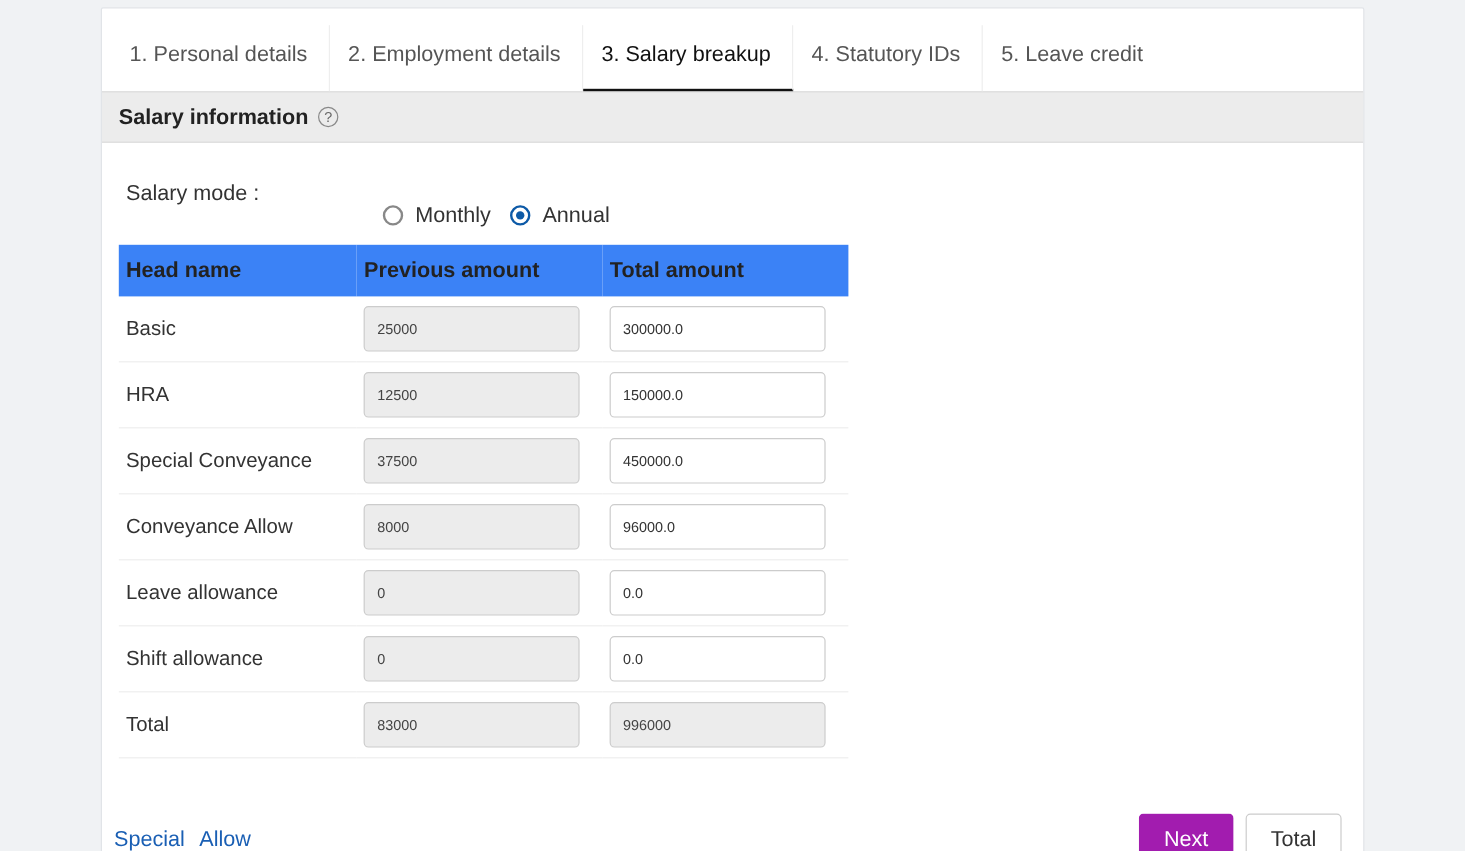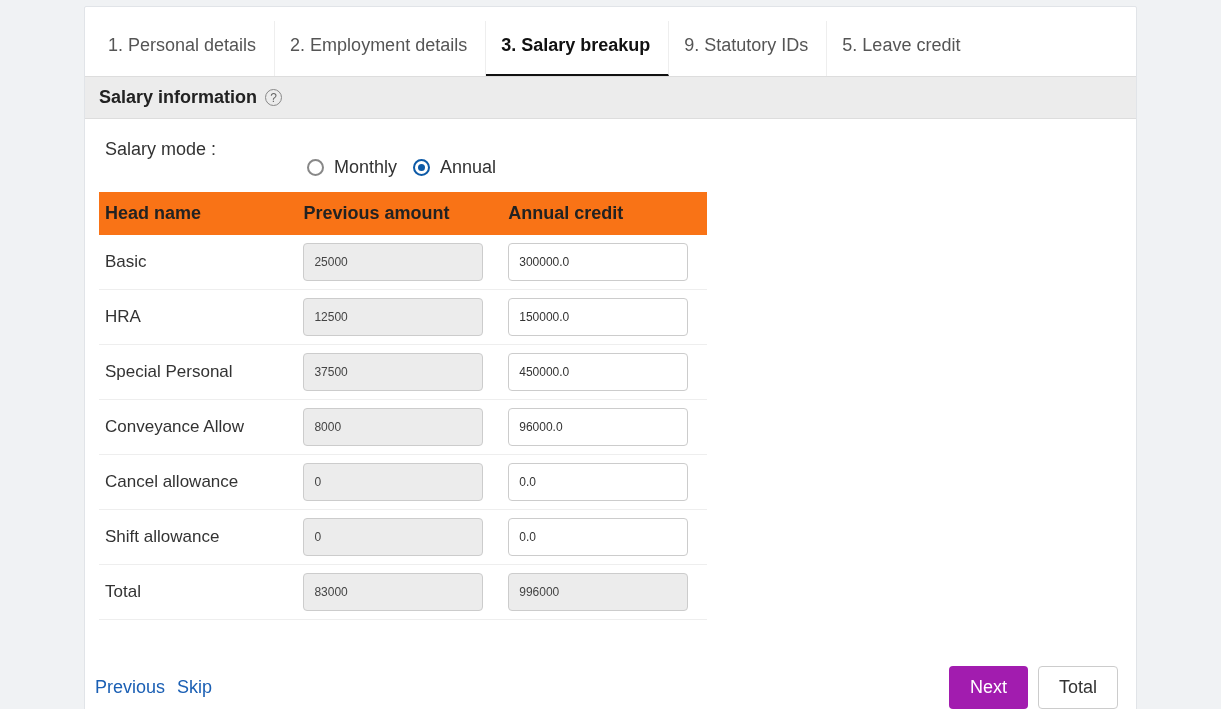--- a/index.html
+++ b/index.html
@@ -29,21 +29,21 @@
     padding: 14px 18px 18px 15px;
     color: #555;
     cursor: pointer;
     border-right: 1px solid #eee;
     font-size: 18px;
     white-space: nowrap;
   }
   .tab:last-child { border-right: none; }
   .tab.active {
     color: #111;
-    font-weight: 700;
+    font-weight: 400;
     border-bottom: 2px solid #111;
   }
   
   .section-header {
     background: #ececec;
     border-top: 1px solid #ddd;
     border-bottom: 1px solid #ddd;
     padding: 10px 14px;
     display: flex;
     align-items: center;
@@ -63,22 +63,22 @@
     border-radius: 50%;
     font-size: 12px;
     color: #666;
     font-weight: 400;
     line-height: 1;
   }
   
   .mode-row {
     display: flex;
     align-items: center;
-    padding: 2px 20px 14px 20px;
-    gap: 10px;
+    padding: 14px 20px 14px 20px;
+    gap: 22px;
     font-size: 18px;
   }
   .mode-label {
     width: 192px;
     color: #333;
   }
   .radio-group {
     display: flex;
     align-items: center;
     gap: 8px;
@@ -114,21 +114,21 @@
     width: 608px;
     margin-left: 14px;
     border-collapse: collapse;
   }
   .tbl th, .tbl td {
     text-align: left;
     padding: 8px 6px;
     vertical-align: middle;
   }
   .tbl thead th {
-    background: #f97316;
+    background: #3b82f6;
     font-weight: 700;
     color: #222;
     padding-top: 11px;
     padding-bottom: 11px;
     font-size: 18px;
   }
   .tbl tbody tr {
     border-bottom: 1px solid #eee;
   }
   .tbl td:first-child {
@@ -186,21 +186,21 @@
 </head>
 <body>
 
 <div class="page">
   <div class="panel">
 
     <div class="tabs" id="tabs">
         <div class="tab">1. Personal details</div>
         <div class="tab">2. Employment details</div>
         <div class="tab active">3. Salary breakup</div>
-        <div class="tab">9. Statutory IDs</div>
+        <div class="tab">4. Statutory IDs</div>
         <div class="tab">5. Leave credit</div>
       </div>
 
     <div class="section-header">
       <span>Salary information</span>
       <span class="help-icon">?</span>
     </div>
 
     <div class="mode-row">
       <span class="mode-label">Salary mode :</span>
@@ -214,65 +214,65 @@
             <span>Annual</span>
           </span>
         </div>
     </div>
 
     <table class="tbl">
       <thead>
         <tr>
           <th>Head name</th>
           <th>Previous amount</th>
-          <th>Annual credit</th>
+          <th>Total amount</th>
         </tr>
       </thead>
       <tbody id="tbody">
           <tr>
             <td>Basic</td>
             <td><input class="inp" readonly="" value="25000" style=""></td>
             <td><input class="inp" value="300000.0" style=""></td>
           </tr>
           <tr>
             <td>HRA</td>
             <td><input class="inp" readonly="" value="12500" style=""></td>
             <td><input class="inp" value="150000.0" style=""></td>
           </tr>
           <tr>
-            <td>Special Personal</td>
+            <td>Special Conveyance</td>
             <td><input class="inp" readonly="" value="37500" style=""></td>
             <td><input class="inp" value="450000.0" style=""></td>
           </tr>
           <tr>
             <td>Conveyance Allow</td>
             <td><input class="inp" readonly="" value="8000" style=""></td>
             <td><input class="inp" value="96000.0" style=""></td>
           </tr>
           <tr>
-            <td>Cancel allowance</td>
+            <td>Leave allowance</td>
             <td><input class="inp" readonly="" value="0" style=""></td>
             <td><input class="inp" value="0.0" style=""></td>
           </tr>
           <tr>
             <td>Shift allowance</td>
             <td><input class="inp" readonly="" value="0" style=""></td>
             <td><input class="inp" value="0.0" style=""></td>
           </tr>
           <tr>
             <td>Total</td>
             <td><input class="inp" readonly="" value="83000" style=""></td>
             <td><input class="inp" readonly="" value="996000" style=""></td>
           </tr>
         </tbody>
     </table>
 
     <div style="height:22px"></div>
 
     <div class="footer">
-      <span class="link">Previous</span>
-      <span class="link">Skip</span>
+      <span class="link">Special</span>
+      <span class="link">Allow</span>
       <span class="spacer"></span>
       <button class="btn btn-primary">Next</button>
       <button class="btn btn-default">Total</button>
     </div>
   </div>
 </div>
 
 </body></html>

